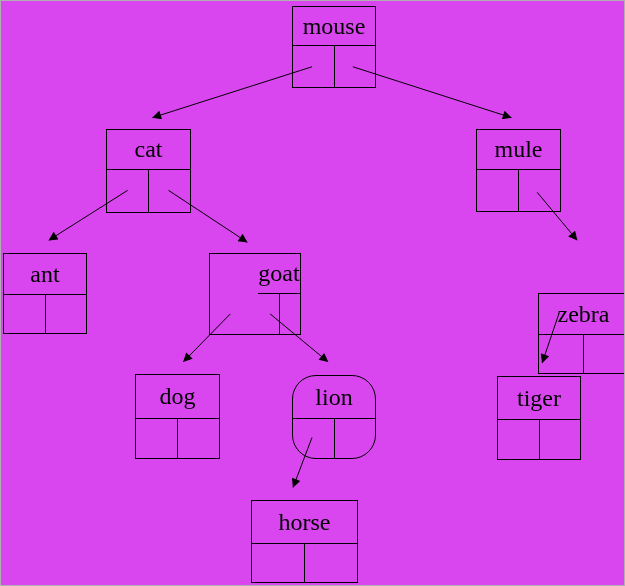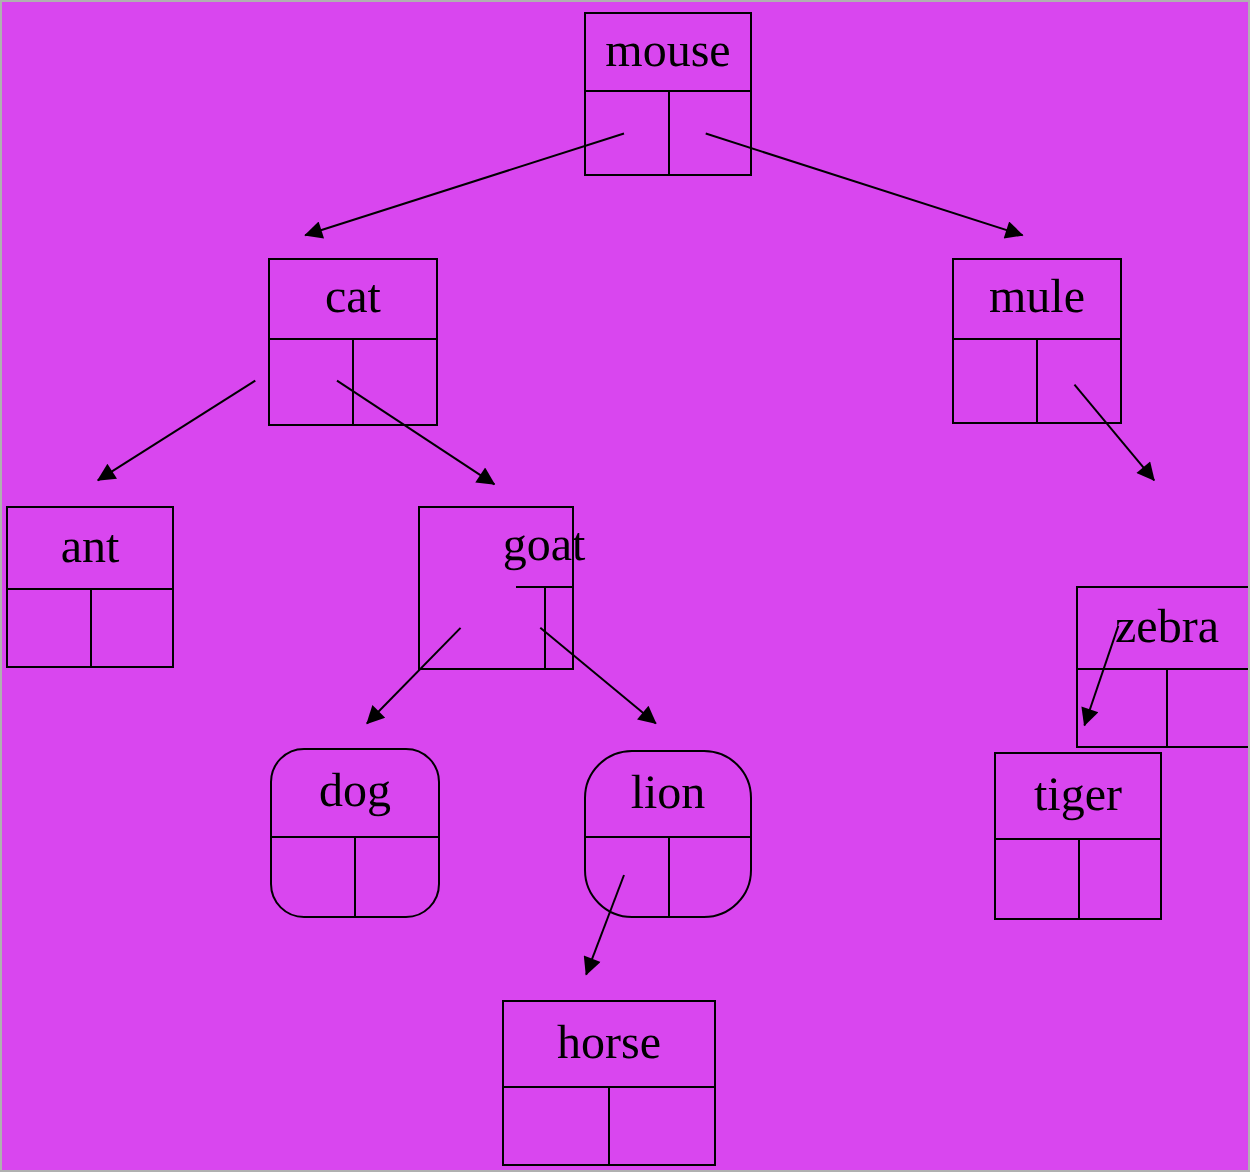--- a/index.html
+++ b/index.html
@@ -76,56 +76,56 @@
       <line x1="560" y1="313" x2="543" y2="363" marker-end="url(#arrowhead)"></line>
       <line x1="312" y1="438" x2="293" y2="488" marker-end="url(#arrowhead)"></line>
     </svg>
 <div class="node" style="left: 291px; top: 5px; width: 84px; height: 82px;">
       <div class="node-label" style="height: 39px;">mouse</div>
       <div class="node-cells">
         <div class="cell left"></div>
         <div class="cell right"></div>
       </div>
     </div>
-    <div class="node" style="left: 105px; top: 128px; width: 85px; height: 84px; margin-left: 28px;">
+    <div class="node" style="left: 105px; top: 128px; width: 85px; height: 84px;">
       <div class="node-label" style="height: 40px;">cat</div>
       <div class="node-cells">
         <div class="cell left"></div>
         <div class="cell right"></div>
       </div>
     </div>
     <div class="node" style="left: 2px; top: 252px; width: 84px; height: 81px;">
       <div class="node-label" style="height: 41px;">ant</div>
       <div class="node-cells">
         <div class="cell left"></div>
         <div class="cell right"></div>
       </div>
     </div>
     <div class="node" style="left: 475px; top: 128px; width: 85px; height: 83px;">
       <div class="node-label" style="height: 40px;">mule</div>
       <div class="node-cells">
         <div class="cell left"></div>
         <div class="cell right"></div>
       </div>
     </div>
-    <div class="node" style="left: 208px; top: 252px; width: 78px; height: 82px; padding-left: 48px;">
+    <div class="node" style="left: 208px; top: 252px; width: 92px; height: 82px; padding-left: 48px;">
       <div class="node-label" style="height: 40px;">goat</div>
       <div class="node-cells">
         <div class="cell left"></div>
         <div class="cell right"></div>
       </div>
     </div>
     <div class="node" style="left: 537px; top: 252px; width: 91px; height: 81px; margin-top: 40px;">
       <div class="node-label" style="height: 41px;">zebra</div>
       <div class="node-cells">
         <div class="cell left"></div>
         <div class="cell right"></div>
       </div>
     </div>
-    <div class="node" style="left: 134px; top: 373px; width: 85px; height: 85px; border-radius: 17px;">
+    <div class="node" style="left: 134px; top: 373px; width: 85px; height: 85px;">
       <div class="node-label" style="height: 44px;">dog</div>
       <div class="node-cells">
         <div class="cell left"></div>
         <div class="cell right"></div>
       </div>
     </div>
     <div class="node" style="left: 291px; top: 374px; width: 84px; height: 84px; border-radius: 24px;">
       <div class="node-label" style="height: 43px;">lion</div>
       <div class="node-cells">
         <div class="cell left"></div>

